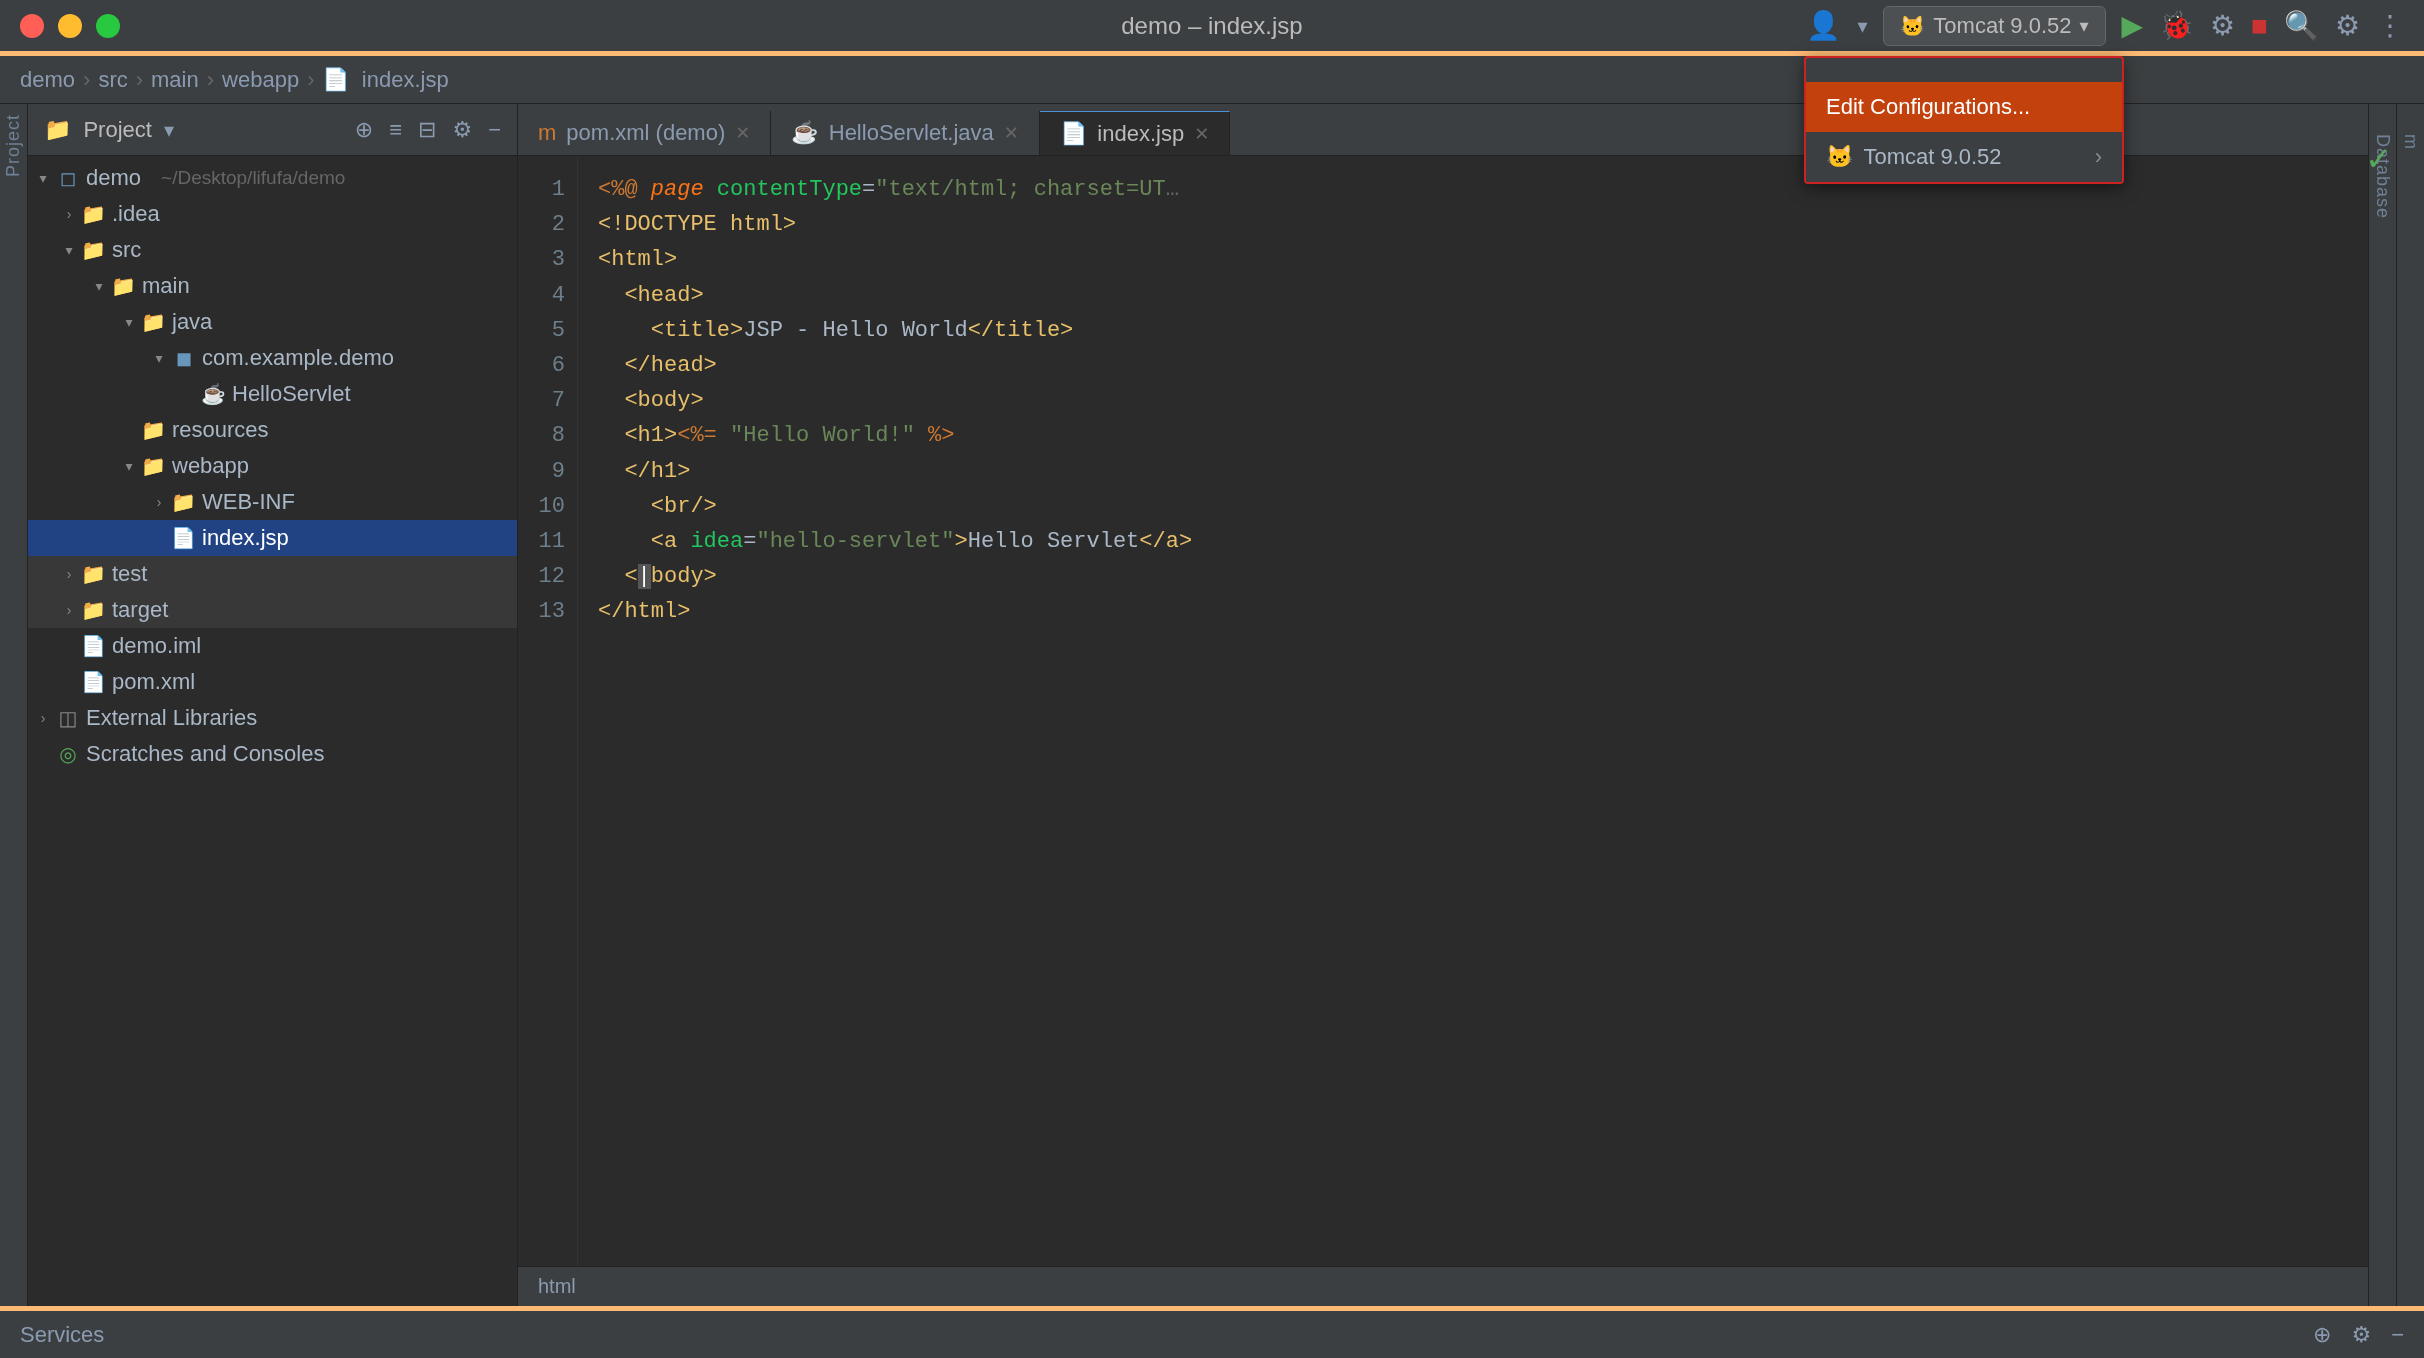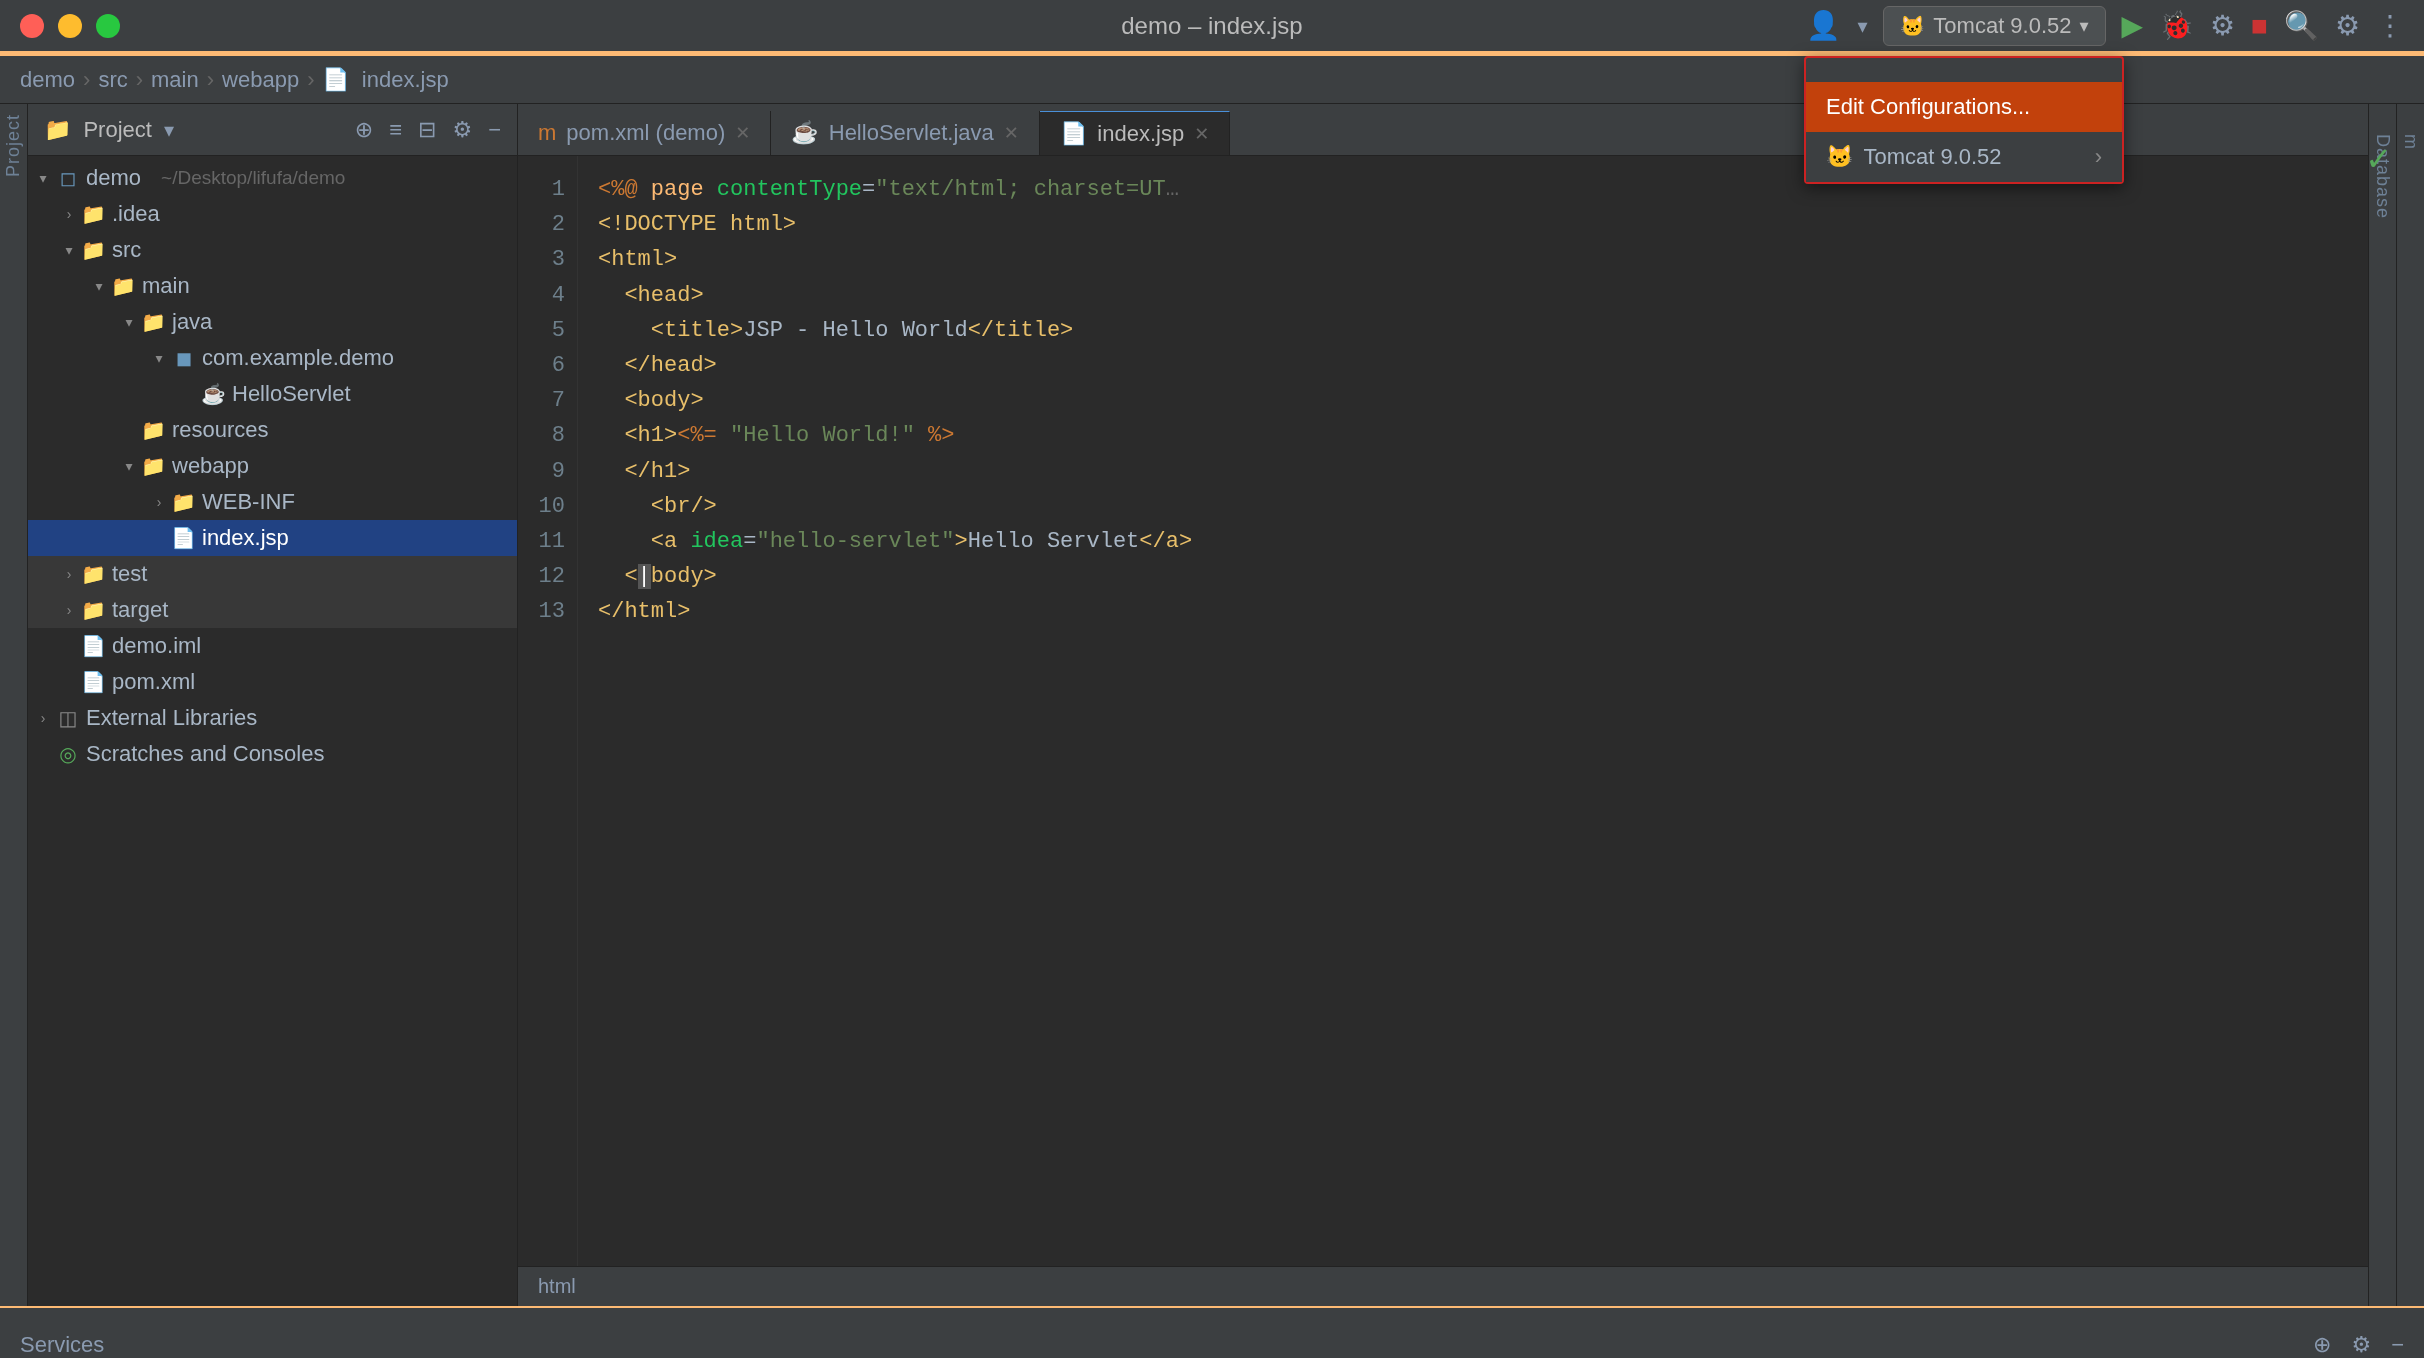--- a/index.html
+++ b/index.html
@@ -222,33 +222,33 @@
       line-height: 1.6;
       color: #a9b7c6;
       overflow: auto;
     }
     .code-line {
       white-space: pre;
       min-height: 35px;
     }
 
     
-    .kw { color: #fdba74; }
+    .kw { color: #f97316; font-style: italic; }
     .tag { color: #e8bf6a; }
     .str { color: #6a8759; }
     .attr { color: #22c55e; }
     .jsp-tag { color: #cc7832; }
 
     
     .bottom-bar {
       height: 52px;
       background: #3c3f41;
-      border-top: 2px solid #fdba74;
-      display: flex;
-      align-items: flex-end;
+      border-top: 5px solid #fdba74;
+      display: flex;
+      align-items: center;
       padding: 0 20px;
       gap: 20px;
       font-size: 22px;
       color: #8a9ab0;
     }
 
     
     .run-config-btn {
       background: #4c5052;
       border: 1px solid #666;

